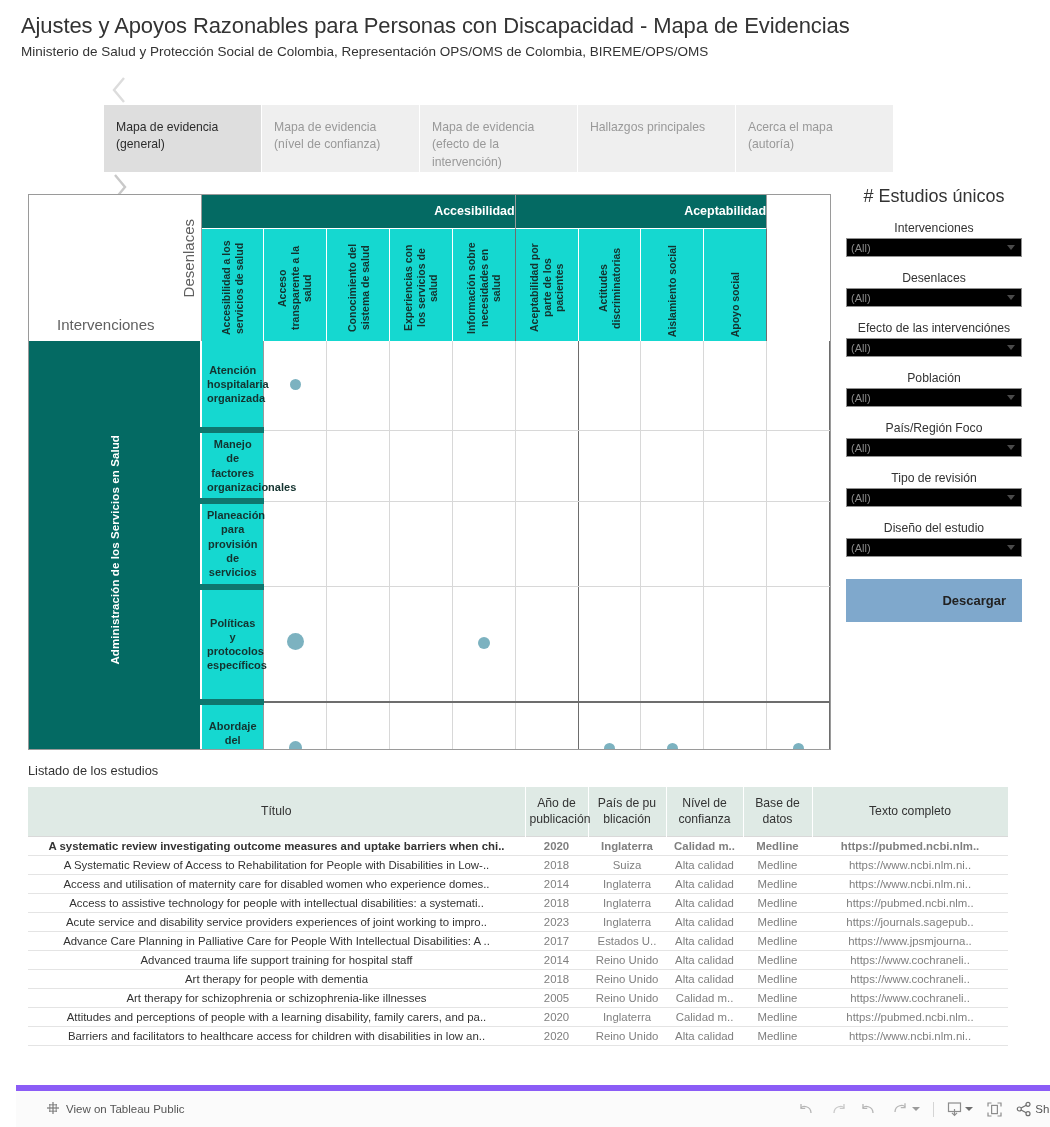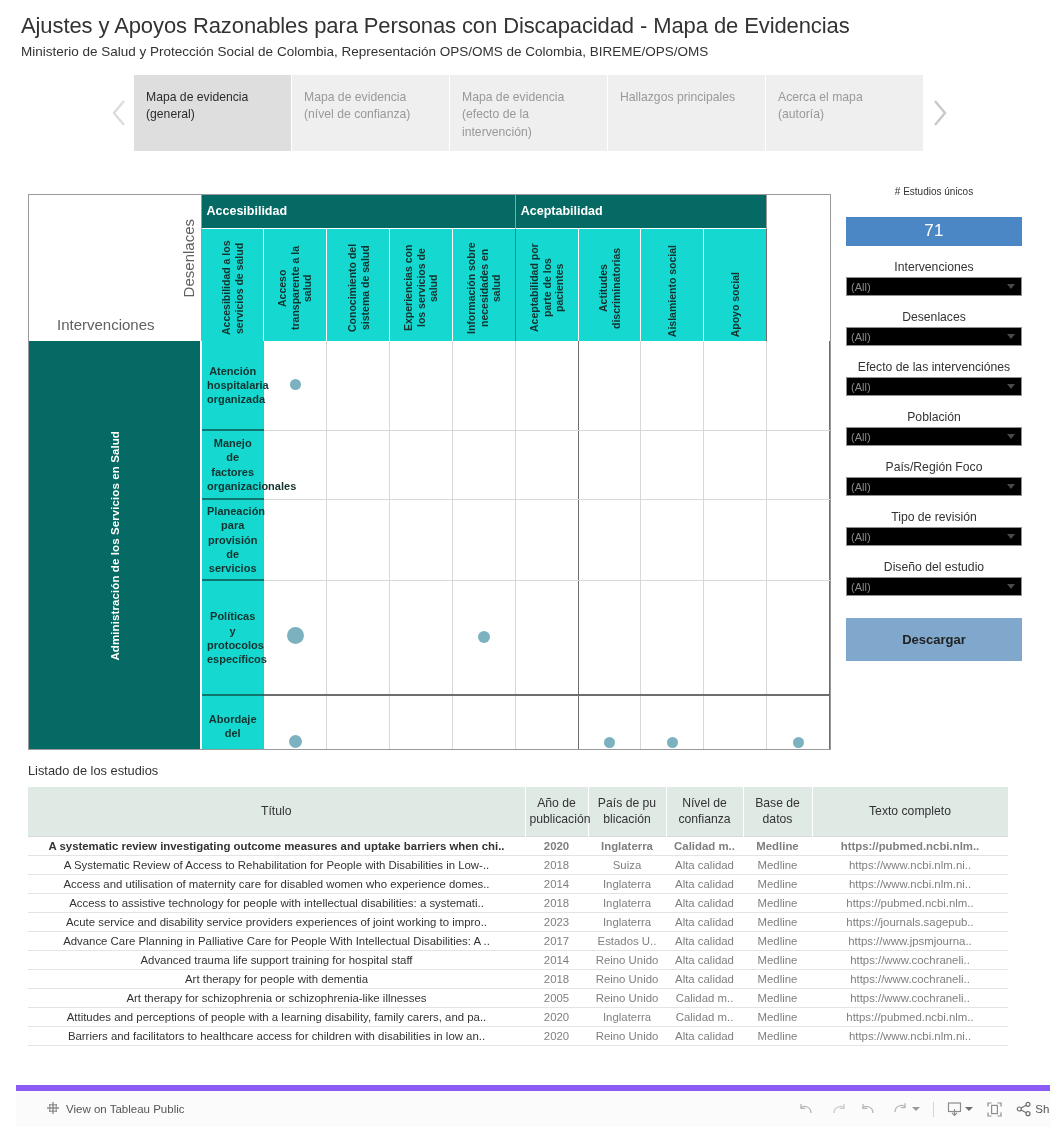--- a/index.html
+++ b/index.html
@@ -22,20 +22,21 @@
   #dash-subtitle {
     font-size:13.5px; font-weight:400; color:#333; margin-top:4px;
   }
 
   
   #tabstrip {
     margin-top:16px;
     display:flex; align-items:stretch;
     padding-left:104px;
     height:76px;
+    flex-direction:column;
   }
   .tab-arrow {
     width:30px; display:flex; align-items:center; justify-content:center;
     color:#d4d4d4; flex:0 0 auto; cursor:pointer;
   }
   .tab-arrow svg { display:block; }
   .tab {
     width:157px; flex:0 0 157px;
     background:#efefef;
     margin-right:1px;
@@ -69,21 +70,21 @@
     font-size:15px; color:#606060;
   }
   .lbl-intervenciones {
     position:absolute; left:28px; bottom:8px;
     font-size:15px; color:#606060;
   }
 
   .grp-head {
     height:33px; background:#046A63; color:#fff;
     font-size:12.5px; font-weight:bold;
-    padding-left:5px !important; text-align:left;
+    padding-left:5px !important; text-align:right;
     vertical-align:middle;
     border-right:1px solid #9a9a9a;
   }
   .col-head {
     height:113px; background:#15D8D0; color:#14332f;
     border-right:1px solid #ffffff;
     border-top:1px solid #ffffff;
     vertical-align:bottom;
     text-align:center;
   }
@@ -103,21 +104,21 @@
     border-right:2px solid #fff;
   }
   .spine span {
     writing-mode:vertical-rl; transform:rotate(180deg);
     font-size:11.5px; font-weight:bold; letter-spacing:0.1px;
   }
   .rowlabel {
     width:108px; background:#15D8D0; color:#14332f;
     font-size:11px; font-weight:bold; text-align:center;
     line-height:1.3; padding:4px 5px !important;
-    border-bottom:2px solid #0f766e;
+    border-bottom:6px solid #0f766e;
     border-right:1px solid #9a9a9a;
   }
   .rowlabel.last { border-bottom:none; }
 
   .cell {
     border-right:1px solid #d8d8d8;
     border-bottom:1px solid #d8d8d8;
     text-align:center; vertical-align:middle;
     background:#fff;
   }
@@ -126,21 +127,21 @@
     display:inline-block; border-radius:50%;
     background:#7cb2c0;
   }
   .heavy-top > td { border-top:2px solid #6d6d6d; }
 
   
   #sidebar {
     position:absolute; left:846px; top:186px; width:176px;
   }
   .kpi-title {
-    text-align:center; font-size:10px; color:#333; margin-bottom:20px;
+    text-align:center; font-size:18px; color:#333; margin-bottom:14px;
   }
   .kpi-value {
     background:#4a87c4; color:#fff; text-align:center;
     font-size:17px; padding:4px 0 5px; letter-spacing:0.3px;
   }
   .filter { margin-top:14px; }
   .filter-label {
     text-align:center; font-size:12.2px; color:#333; margin-bottom:3px;
   }
   .filter-box {
@@ -150,22 +151,22 @@
     cursor:pointer;
   }
   .filter-box .val { flex:1; }
   .caret {
     width:0;height:0;border-left:4px solid transparent;
     border-right:4px solid transparent;border-top:5px solid #4a4a4a;
     margin-right:2px;
   }
   #download-btn {
     margin-top:22px; background:#7fa8cc; color:#222;
-    text-align:center; font-size:13px; font-weight:bold;
-    padding:14px 6px; cursor:pointer;
+    text-align:right; font-size:13px; font-weight:bold;
+    padding:14px 16px; cursor:pointer;
   }
 
   
   #studies-title {
     position:absolute; left:28px; top:763px;
     font-size:12.8px; color:#333;
   }
   #studies-wrap {
     position:absolute; left:28px; top:787px; width:980px;
   }
@@ -321,21 +322,20 @@
           <td class="cell"><span class="dot" style="width: 11px; height: 11px; background: rgb(124, 178, 192); vertical-align: -30px;"></span></td>
           <td class="cell"></td>
           <td class="cell grp-edge"><span class="dot" style="width: 11px; height: 11px; background: rgb(124, 178, 192); vertical-align: -30px;"></span></td>
         </tr>
       </tbody>
   </table>
 </div>
 
 <div id="sidebar">
   <div class="kpi-title"># Estudios únicos</div>
-  <div class="kpi-value">71</div>
   <div id="filters-container">
       <div class="filter">
         <div class="filter-label">Intervenciones</div>
         <div class="filter-box">
           <span class="val">(All)</span>
           <span class="caret"></span>
         </div>
       </div>
       <div class="filter">
         <div class="filter-label">Desenlaces</div>

